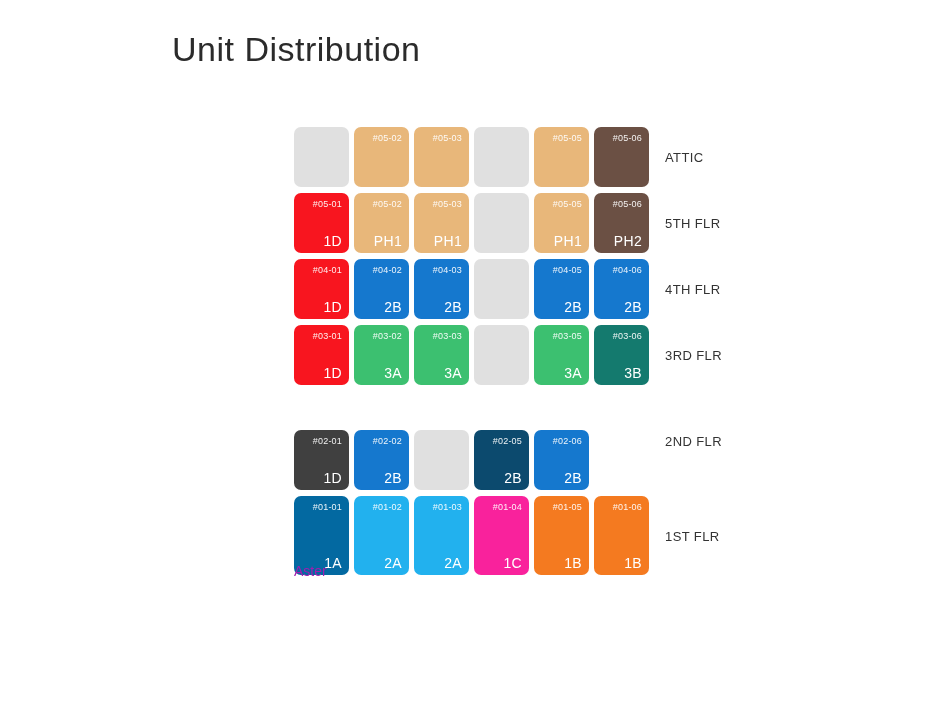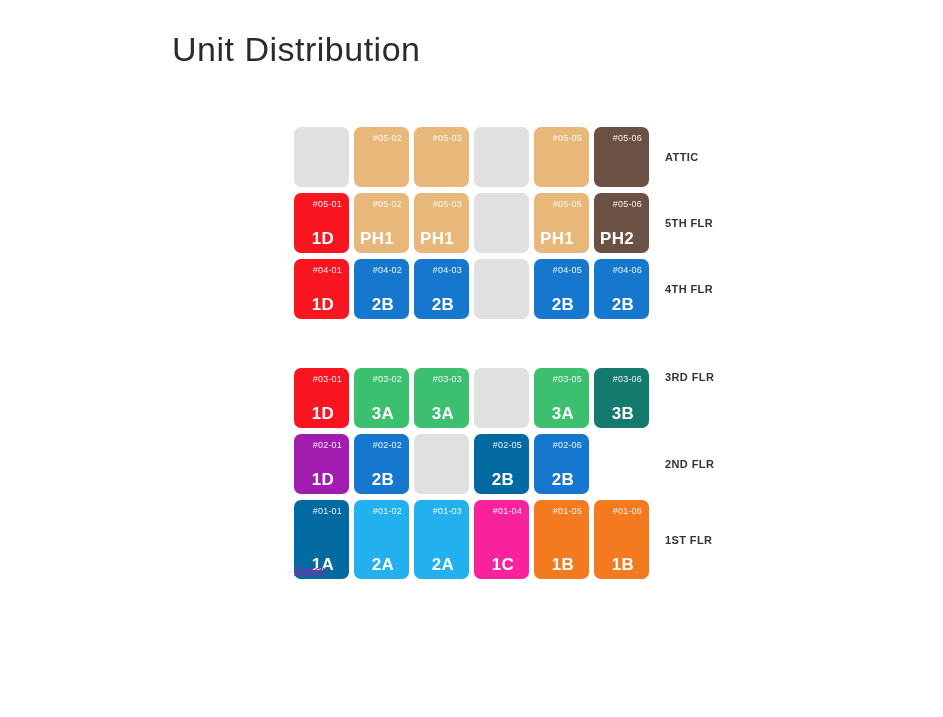--- a/index.html
+++ b/index.html
@@ -62,35 +62,35 @@
     font-size: 9px;
     font-weight: 500;
     letter-spacing: 0.2px;
     color: rgba(255,255,255,0.92);
     white-space: nowrap;
   }
 
   .cell-unit {
     position: absolute;
     bottom: 4px;
-    right: 15px;
-    font-size: 17px;
-    font-weight: 700;
+    right: 7px;
+    font-size: 14px;
+    font-weight: 400;
     letter-spacing: 0.3px;
     color: #ffffff;
     white-space: nowrap;
   }
 
   .row-label {
     position: absolute;
     left: 371px;
     top: 50%;
     transform: translateY(-50%);
-    font-size: 11px;
-    font-weight: 700;
+    font-size: 13px;
+    font-weight: 400;
     letter-spacing: 0.4px;
     color: #333333;
     white-space: nowrap;
   }
 
   
   #footer-label {
     position: absolute;
     left: 294px;
     top: 563px;
@@ -188,37 +188,37 @@
         </div>
         <div class="cell" style="background: rgb(60, 192, 112);">
           <span class="cell-code">#03-03</span>
           <span class="cell-unit">3A</span>
         </div>
         <div class="cell empty" style="background: rgb(224, 224, 224);"></div>
         <div class="cell" style="background: rgb(60, 192, 112);">
           <span class="cell-code">#03-05</span>
           <span class="cell-unit">3A</span>
         </div>
-        <div class="cell" style="background: rgb(20, 122, 110); margin-top: 43px;">
+        <div class="cell" style="background: rgb(20, 122, 110);">
           <span class="cell-code">#03-06</span>
           <span class="cell-unit">3B</span>
         </div>
         <div class="row-label">3RD FLR</div>
       </div>
       <div class="grid-row">
-        <div class="cell" style="background: #a21caf; padding-left: 12px;">
+        <div class="cell" style="background: #404040; padding-left: 12px;">
           <span class="cell-code">#02-01</span>
           <span class="cell-unit">1D</span>
         </div>
         <div class="cell" style="background: rgb(21, 120, 206); padding-left: 24px;">
           <span class="cell-code">#02-02</span>
           <span class="cell-unit">2B</span>
         </div>
         <div class="cell empty" style="background: rgb(224, 224, 224);"></div>
-        <div class="cell" style="background: #0369a1;">
+        <div class="cell" style="background: #0c4a6e; margin-top: 39px;">
           <span class="cell-code">#02-05</span>
           <span class="cell-unit">2B</span>
         </div>
         <div class="cell" style="background: rgb(21, 120, 206);">
           <span class="cell-code">#02-06</span>
           <span class="cell-unit">2B</span>
         </div>
         <div class="row-label">2ND FLR</div>
       </div>
       <div class="grid-row tall">

